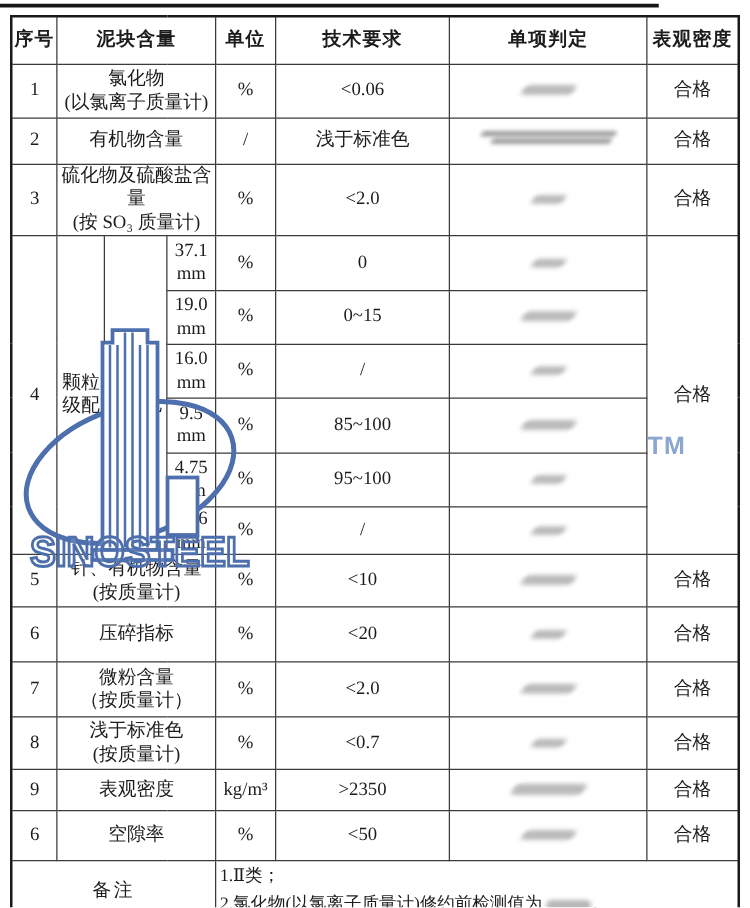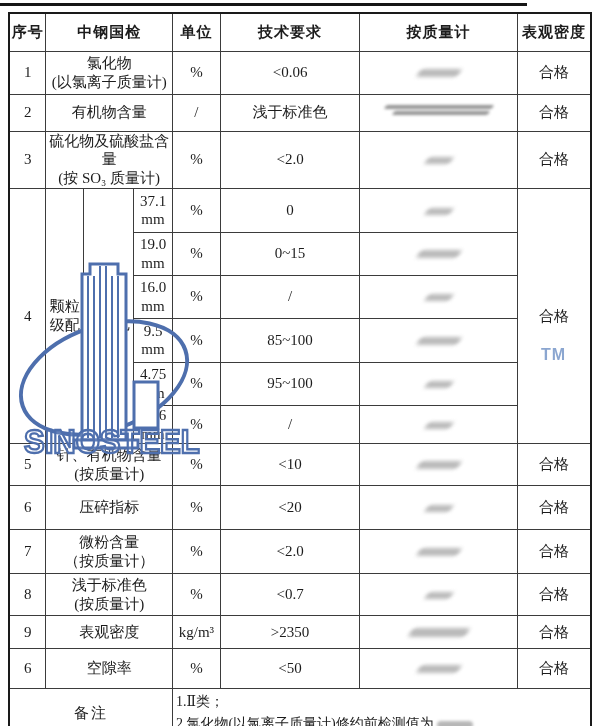--- a/index.html
+++ b/index.html
@@ -28,22 +28,22 @@
   .scribble i:nth-child(2){width:96px;margin-left:8px;}
   .inline-smudge{display:inline-block;width:36px;height:8px;background:#9a9a9a;
           border-radius:4px;filter:blur(1.5px);opacity:.7;vertical-align:-1px;}
 
   
   #watermark{position:absolute;left:0;top:0;width:600px;height:726px;pointer-events:none;z-index:6;}
   #wm-logo{position:absolute;left:16px;top:262px;}
   #wm-brand{position:absolute;left:181px;top:338px;width:390px;font-family:"DejaVu Sans",sans-serif;
         font-size:97px;font-weight:bold;line-height:1.02;letter-spacing:-4px;white-space:nowrap;
         color:rgba(255,255,255,0.10);-webkit-text-stroke:3px #4e6fad;}
-  #wm-tm{position:absolute;left:541px;top:346px;font-family:"Liberation Sans",sans-serif;
-        font-size:16px;font-weight:bold;color:#8ba6d0;letter-spacing:1px;}
+  #wm-tm{position:absolute;left:518px;top:346px;font-family:"Liberation Sans",sans-serif;
+        font-size:20px;font-weight:bold;color:#8ba6d0;letter-spacing:1px;}
   #wm-sinosteel{position:absolute;left:24px;top:424px;font-family:"Liberation Sans",sans-serif;
         font-size:31px;font-weight:800;letter-spacing:0px;white-space:nowrap;
         color:rgba(255,255,255,0.12);-webkit-text-stroke:2.2px #4e6fad;transform:scaleY(1.08);}
 </style>
 </head>
 <body>
 
 <div id="page">
   <div id="top-rule"></div>
 
@@ -55,24 +55,24 @@
         <col style="width:39px">
       <col style="width:48px">
         <col style="width:140px">
         <col style="width:158px">
         <col style="width:74px">
     </colgroup>
 
     <tbody>
         <tr style="height:38px">
       <td class="hdr">序号</td>
-      <td class="hdr" colspan="3">中钢国检</td>
+      <td class="hdr" colspan="3">泥块含量</td>
       <td class="hdr">单位</td>
       <td class="hdr">技术要求</td>
-      <td class="hdr">按质量计</td>
+      <td class="hdr">单项判定</td>
       <td class="hdr">表观密度</td>
     </tr>
 
     <tr style="height:43px">
       <td>1</td>
       <td colspan="3" class="two-line">
         <span>氯化物</span>
         <span>(以氯离子质量计)</span>
       </td>
       <td>%</td>

